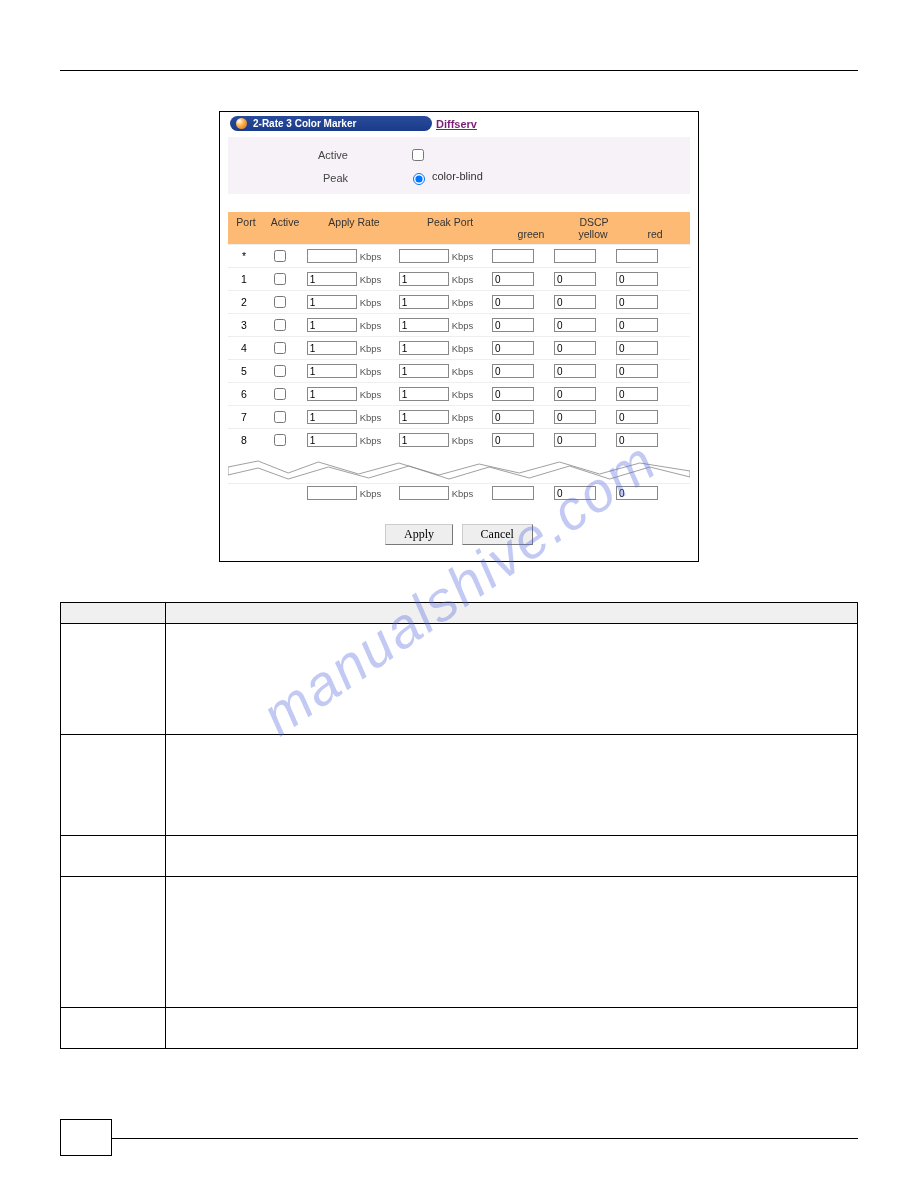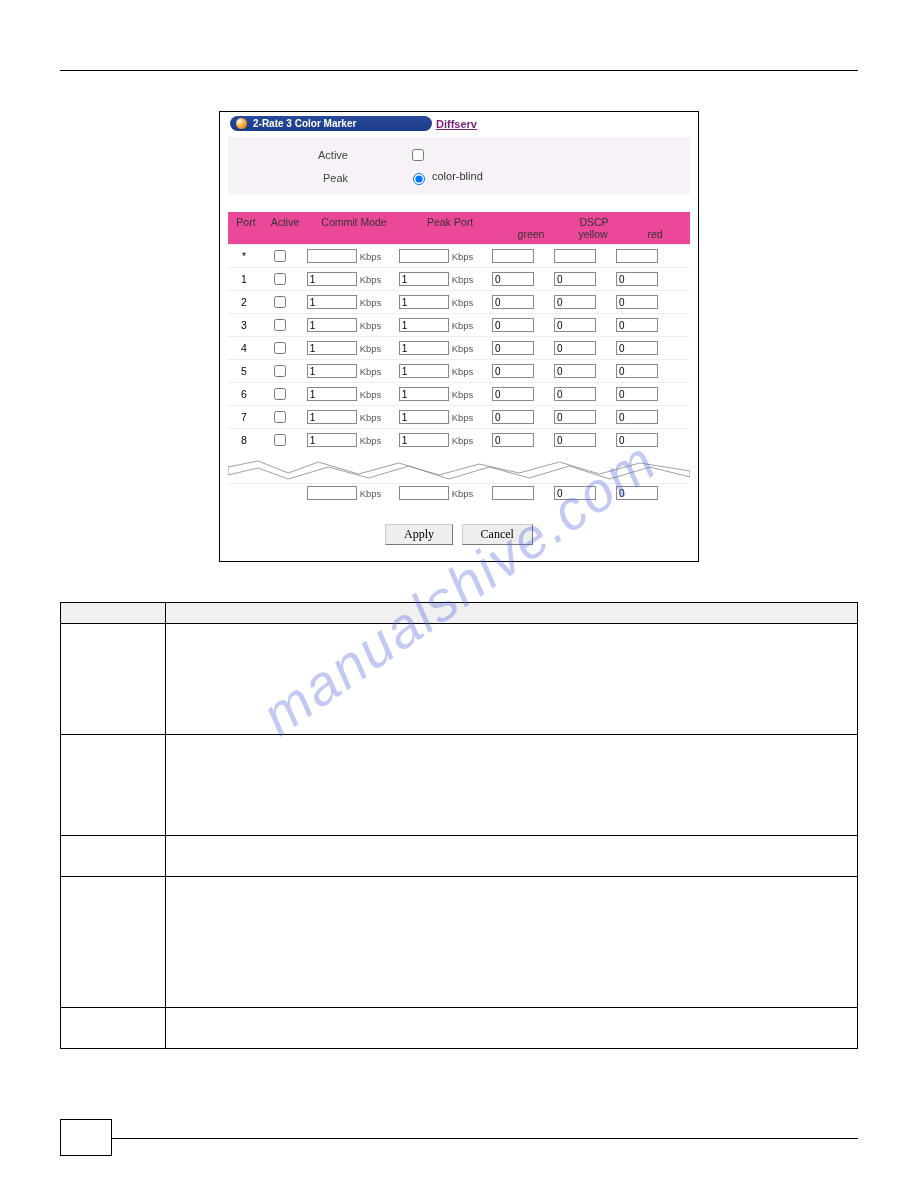--- a/index.html
+++ b/index.html
@@ -12,21 +12,21 @@
 .top-row{display:flex;justify-content:flex-start;align-items:flex-start;margin:0 6px}
 .diffserv{color:#7a1e7a;font-weight:bold;font-size:11px;text-decoration:underline;margin:6px 8px 0 0}
 .settings{background:#f7f2f7;margin:2px 8px 8px;padding:6px 0;font-size:11px;color:#333}
 .srow{display:flex;align-items:center;padding:3px 0}
 .srow .lbl{width:120px;text-align:right;padding-right:60px;color:#444}
 .srow .ctrl{flex:1;display:flex;gap:4px}
 input[type=checkbox]{width:12px;height:12px}
 input[type=radio]{width:12px;height:12px}
 .rlabel{font-size:11px;color:#333}
 .table-wrap{margin:18px 8px 8px;position:relative}
-.thead{display:flex;background:#ec4899;font-size:10.5px;color:#333}
+.thead{display:flex;background:#fdba74;font-size:10.5px;color:#333}
 .thead>div{padding:4px 2px;text-align:center}
 .c-port{width:32px}.c-act{width:38px}.c-cr{width:92px}.c-pr{width:92px}.c-g{width:62px}.c-y{width:62px}.c-r{width:62px}
 .dscp-th{display:flex;flex-direction:column;flex:1}
 .dscp-top{text-align:center;font-size:10.5px}
 .dscp-sub{display:flex}
 .dscp-sub>div{width:62px;text-align:center;font-size:10.5px}
 .trow{display:flex;align-items:center;font-size:10.5px;border-top:1px solid #eee;padding:2px 0}
 .trow>div{text-align:center}
 .ti{width:50px;height:14px;border:1px solid #888;font-size:10px;padding:0 2px;box-sizing:border-box;background:#fff}
 .ti-s{width:42px;height:14px;border:1px solid #888;font-size:10px;padding:0 2px;box-sizing:border-box;background:#fff}
@@ -72,21 +72,21 @@
               <input type="radio" checked="" style="">
               <span class="rlabel">color-blind</span>
             </div>
     </div>
   </div>
 
   <div class="table-wrap">
     <div class="thead">
       <div class="c-port">Port</div>
       <div class="c-act">Active</div>
-      <div class="c-cr">Commit Mode</div>
+      <div class="c-cr">Apply Rate</div>
       <div class="c-pr">Peak Port</div>
       <div class="dscp-th">
         <div class="dscp-top">DSCP</div>
         <div class="dscp-sub">
           <div>green</div>
           <div>yellow</div>
           <div>red</div>
         </div>
       </div>
     </div>

